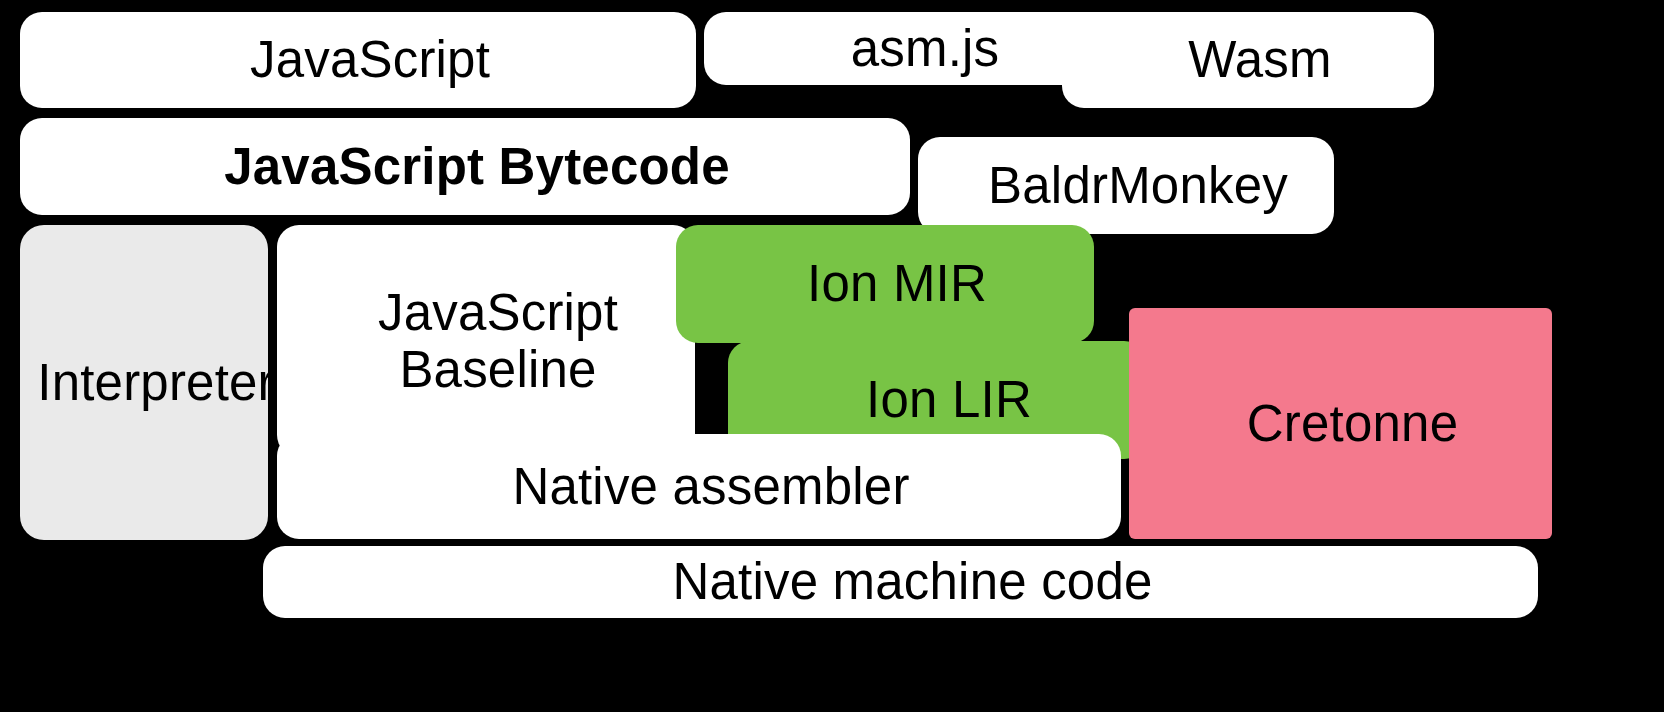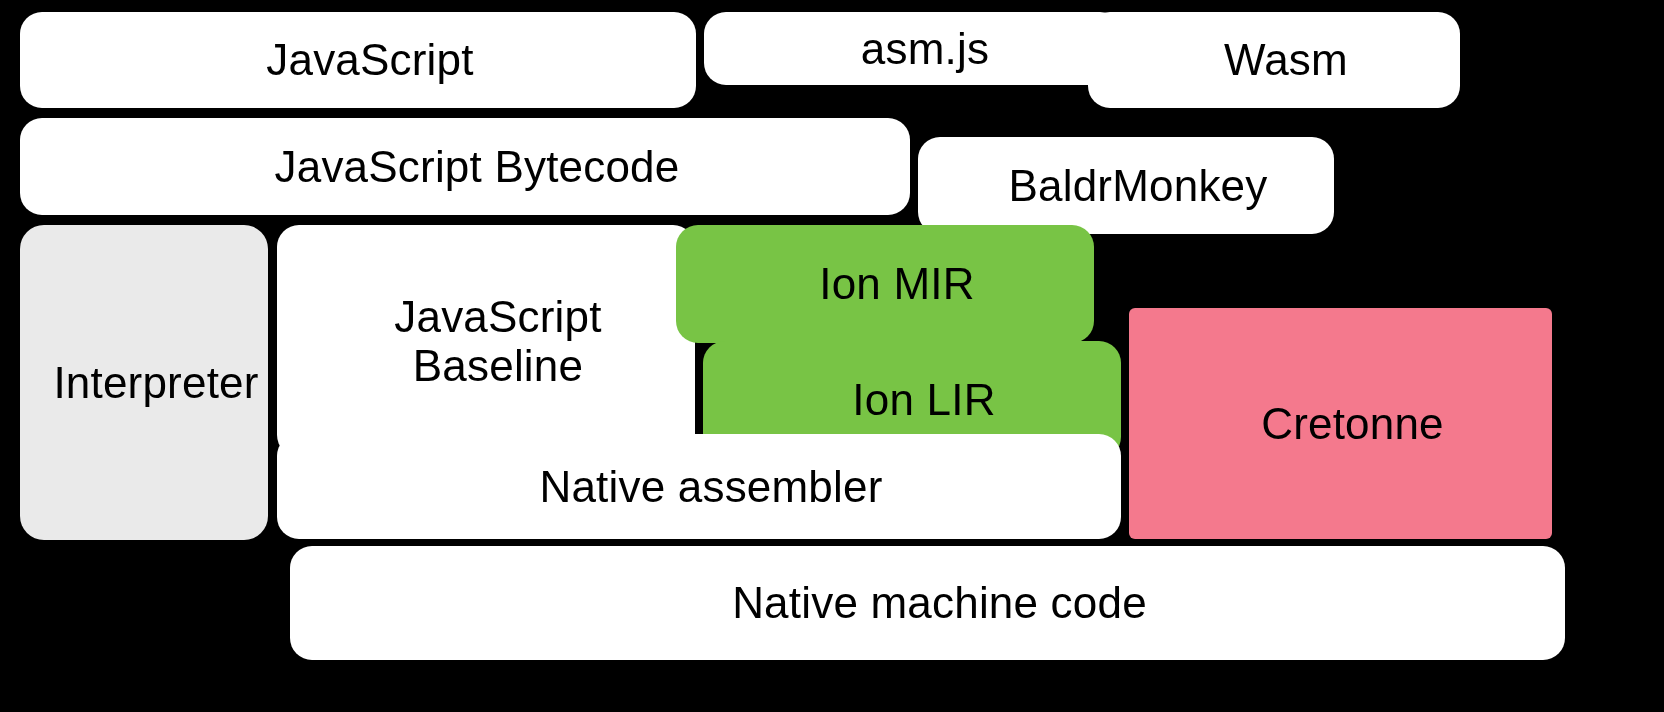--- a/index.html
+++ b/index.html
@@ -22,42 +22,42 @@
   .node {
     position: absolute;
     box-sizing: border-box;
     border-radius: 22px;
     background: #ffffff;
     color: #000000;
     display: flex;
     align-items: center;
     justify-content: center;
     text-align: center;
-    font-size: 44px;
+    font-size: 51px;
     line-height: 1.12;
     font-weight: 400;
     letter-spacing: 0.2px;
     white-space: pre-line;
     user-select: none;
     padding-left: 24px;
   }
   .node.gray   { background: #eaeaea; border-radius: 24px; }
   .node.green  { background: #78c445; }
   .node.pink   { background: #f4798d; border-radius: 6px; }
 </style>
 </head>
 <body>
 
 <div id="diagram" style="background: rgb(0, 0, 0);">
     <div class="node" style="left: 20px; top: 12px; width: 676px; height: 96px;"><span>JavaScript</span></div>
     <div class="node" style="left: 704px; top: 12px; width: 418px; height: 73px;"><span>asm.js</span></div>
-    <div class="node" style="left: 1088px; top: 12px; width: 372px; height: 96px;"><span>Wasm</span></div>
-    <div class="node" style="left: 20px; top: 118px; width: 890px; height: 97px;"><span>JavaScript Bytecode</span></div>
+    <div class="node" style="left: 1062px; top: 12px; width: 372px; height: 96px;"><span>Wasm</span></div>
+    <div class="node" style="left: 20px; top: 118px; width: 890px; height: 97px; font-weight: bold;"><span>JavaScript Bytecode</span></div>
     <div class="node" style="left: 918px; top: 118px; width: 416px; height: 97px; margin-top: 19px;"><span>BaldrMonkey</span></div>
     <div class="node gray" style="left: 20px; top: 225px; width: 248px; height: 315px;"><span>Interpreter</span></div>
     <div class="node" style="left: 277px; top: 225px; width: 418px; height: 232px;"><span>JavaScript
 Baseline</span></div>
     <div class="node green" style="left: 676px; top: 225px; width: 418px; height: 118px;"><span>Ion MIR</span></div>
-    <div class="node green" style="left: 703px; top: 341px; width: 418px; height: 118px;"><span>Ion LIR</span></div>
+    <div class="node green" style="left: 728px; top: 341px; width: 418px; height: 118px;"><span>Ion LIR</span></div>
     <div class="node pink" style="left: 1129px; top: 308px; width: 423px; height: 231px;"><span>Cretonne</span></div>
     <div class="node" style="left: 277px; top: 434px; width: 844px; height: 105px;"><span>Native assembler</span></div>
-    <div class="node" style="left: 290px; top: 546px; width: 1275px; height: 114px;"><span>Native machine code</span></div>
+    <div class="node" style="left: 263px; top: 546px; width: 1275px; height: 72px;"><span>Native machine code</span></div>
   </div>
 
 </body></html>

